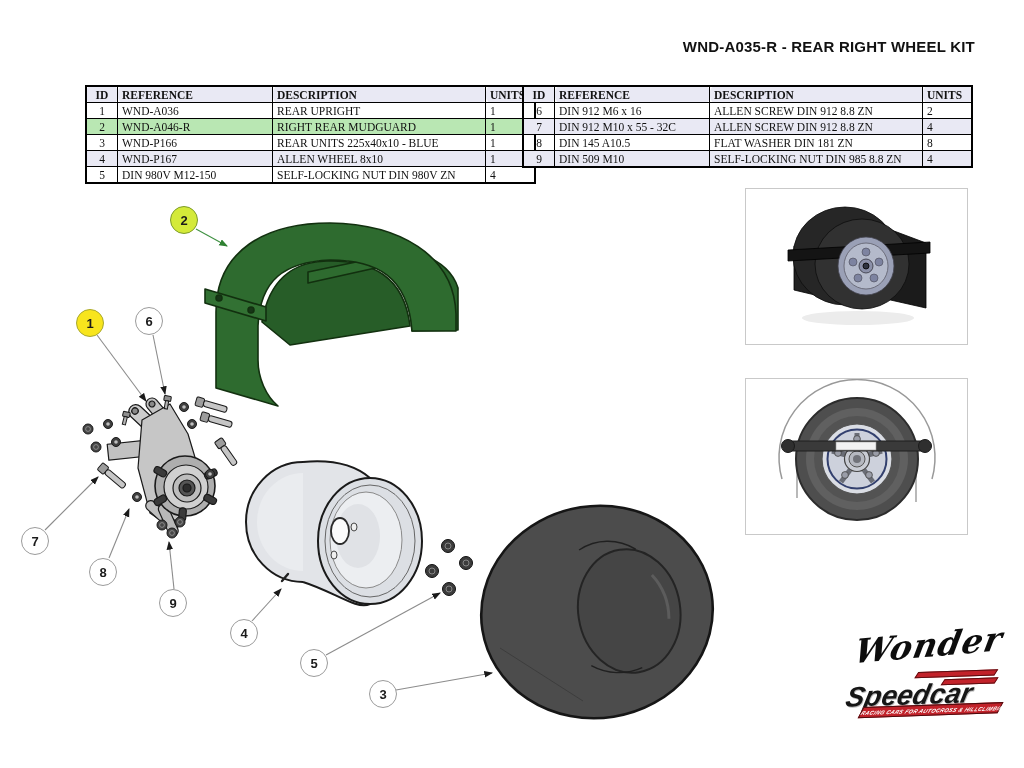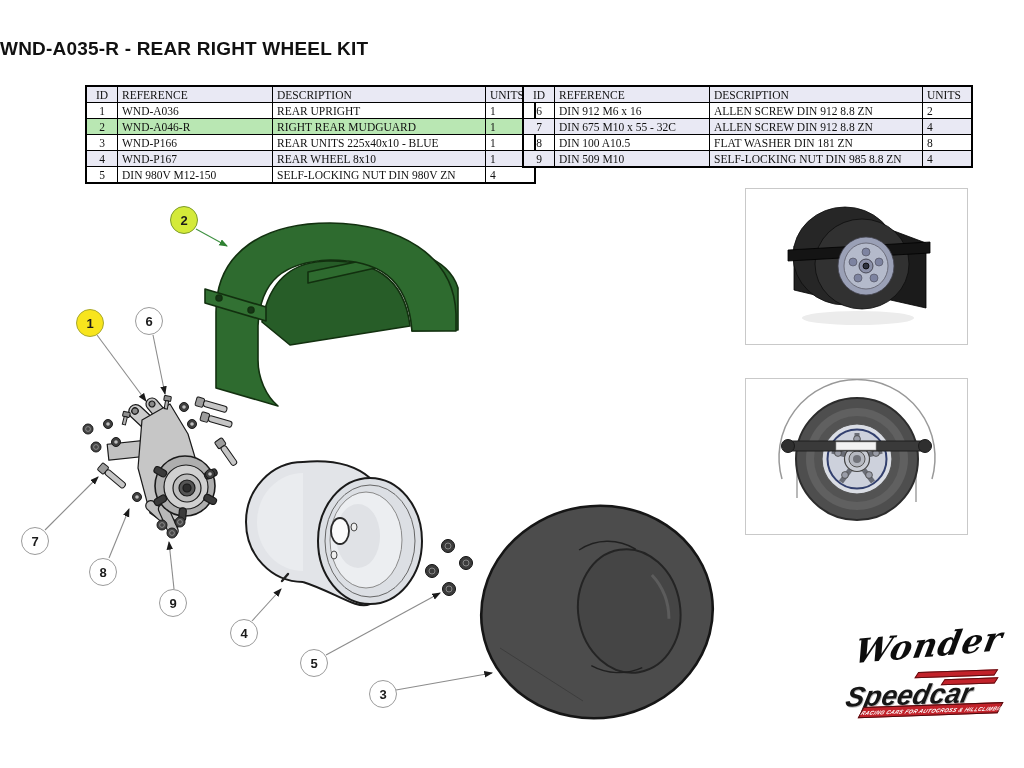--- a/index.html
+++ b/index.html
@@ -1,26 +1,26 @@
 <!DOCTYPE html>
 <html><head>
 <meta charset="utf-8">
 <style>
   html,body{margin:0;padding:0;}
   body{width:1024px;height:768px;position:relative;background:#ffffff;overflow:hidden;
        font-family:"Liberation Sans",sans-serif;}
   
-  .page-title{position:absolute;left:0;top:38px;width:975px;text-align:left;
-      font-size:19px;font-weight:bold;color:#111;letter-spacing:.2px;}
+  .page-title{position:absolute;left:0;top:38px;width:975px;text-align:right;
+      font-size:15px;font-weight:bold;color:#111;letter-spacing:.2px;}
   
   .bom{position:absolute;border-collapse:collapse;font-family:"Liberation Serif",serif;
        font-size:11.5px;color:#111;table-layout:fixed;}
   .bom td,.bom th{border:1px solid #000;padding:1px 4px 1px 4px;height:13px;
        overflow:hidden;white-space:nowrap;text-align:left;}
-  .bom th{font-weight:normal;background:#e9e9f4;}
+  .bom th{font-weight:bold;background:#e9e9f4;border-radius:6px;}
   .bom{border:2px solid #000;}
   .bom .c-id{width:22px;text-align:center;}
   .bom .c-ref{width:146px;}
   .bom .c-desc{width:204px;}
   .bom .c-units{width:40px;}
   .bom tr.alt td{background:#e9e9f4;}
   .bom tr.hl td{background:#b9e7b3;}
   #bom-left{left:85px;top:85px;width:420px;}
   #bom-right{left:522px;top:85px;width:426px;}
   
@@ -80,21 +80,21 @@
   </tr>
   <tr>
     <td class="c-id">3</td>
     <td class="c-ref">WND-P166</td>
     <td class="c-desc">REAR UNITS 225x40x10 - BLUE</td>
     <td class="c-units">1</td>
   </tr>
   <tr class="alt">
     <td class="c-id">4</td>
     <td class="c-ref">WND-P167</td>
-    <td class="c-desc">REAR WHEEL 8x10</td>
+    <td class="c-desc">ALLEN WHEEL 8x10</td>
     <td class="c-units">1</td>
   </tr>
   <tr>
     <td class="c-id">5</td>
     <td class="c-ref">DIN 980V M12-150</td>
     <td class="c-desc">SELF-LOCKING NUT DIN 980V ZN</td>
     <td class="c-units">4</td>
   </tr>
 </tbody>
   </table>
@@ -108,27 +108,27 @@
     <th class="c-units">UNITS</th>
   </tr>
   <tr>
     <td class="c-id">6</td>
     <td class="c-ref">DIN 912 M6 x 16</td>
     <td class="c-desc">ALLEN SCREW DIN 912 8.8 ZN</td>
     <td class="c-units">2</td>
   </tr>
   <tr class="alt">
     <td class="c-id">7</td>
-    <td class="c-ref">DIN 675 M10 x 55 - 32C</td>
+    <td class="c-ref">DIN 912 M10 x 55 - 32C</td>
     <td class="c-desc">ALLEN SCREW DIN 912 8.8 ZN</td>
     <td class="c-units">4</td>
   </tr>
   <tr>
     <td class="c-id">8</td>
-    <td class="c-ref">DIN 100 A10.5</td>
+    <td class="c-ref">DIN 145 A10.5</td>
     <td class="c-desc">FLAT WASHER DIN 181 ZN</td>
     <td class="c-units">8</td>
   </tr>
   <tr class="alt">
     <td class="c-id">9</td>
     <td class="c-ref">DIN 509 M10</td>
     <td class="c-desc">SELF-LOCKING NUT DIN 985 8.8 ZN</td>
     <td class="c-units">4</td>
   </tr>
 </tbody>

